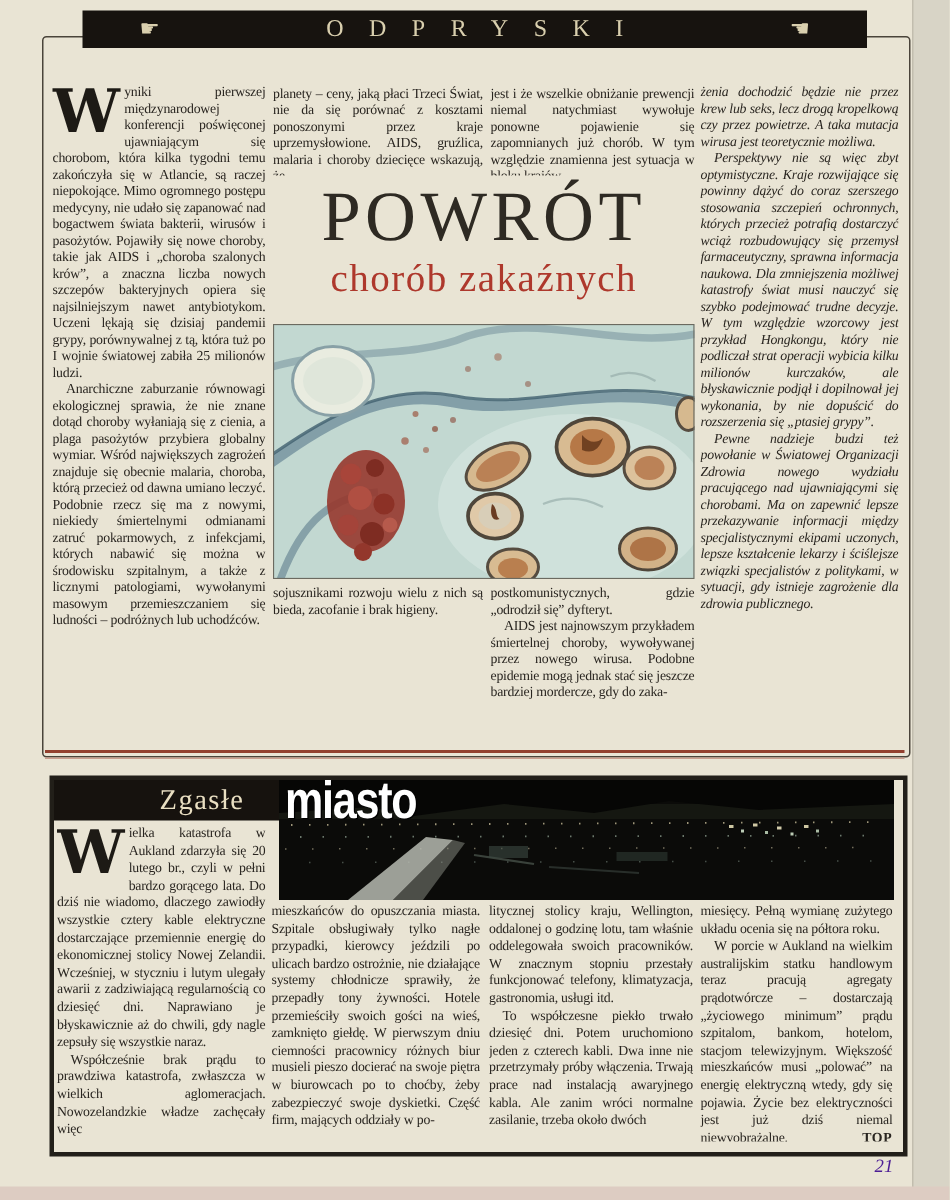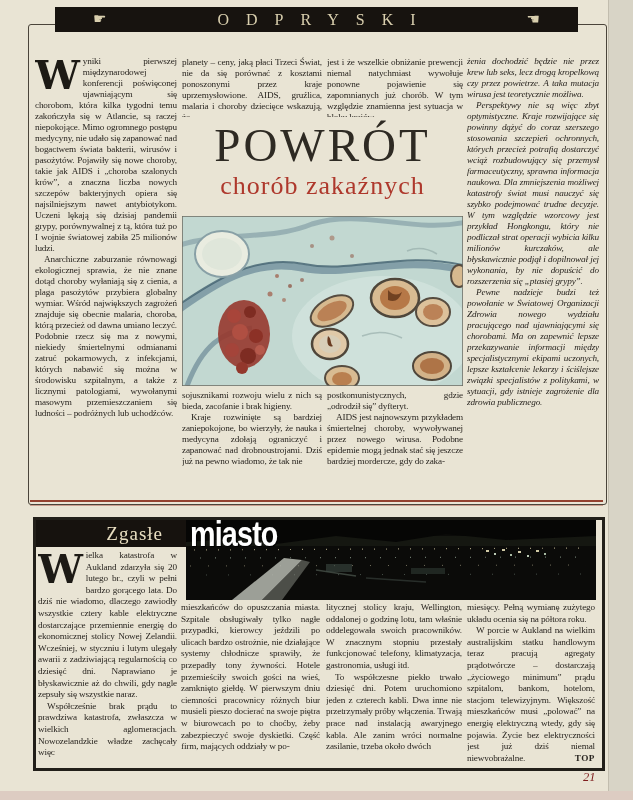--- a/index.html
+++ b/index.html
@@ -41,21 +41,21 @@
   .a2-photo{position:absolute;left:150px;top:0;width:410px;height:80px;overflow:hidden;}
   .a2-title2{position:absolute;left:154px;top:-6px;color:#ffffff;font-family:"Liberation Sans",sans-serif;
              font-weight:700;font-size:35px;letter-spacing:-1px;transform:scaleX(.82);transform-origin:left top;
              text-shadow:1px 1px 0 #000;z-index:3;}
   .a2col{position:absolute;font-size:9.2px;line-height:11.6px;letter-spacing:-0.15px;color:#292520;
          text-align:justify;overflow:hidden;}
   .a2col p{margin:0;text-indent:9px;}
   .a2col p.first{text-indent:0;}
   .relp{position:relative;}
   .sig{position:absolute;right:0;bottom:0;font-weight:bold;letter-spacing:.5px;}
-  .pagenum{left:583px;top:770px;font-style:italic;font-size:12.5px;color:#7f1d1d;}
+  .pagenum{left:583px;top:770px;font-style:italic;font-size:12.5px;color:#4c1d95;}
 </style>
 </head>
 <body>
 
 <div class="abs edge-right"></div>
 <div class="abs edge-bottom"></div>
 
 <div class="abs banner">
   <span class="manicule l">☛</span>
   <span class="title">ODPRYSKI</span>
@@ -135,21 +135,20 @@
     <ellipse cx="277" cy="60" rx="8" ry="11" fill="#d6b98f" stroke="#564c40" stroke-width="2"></ellipse>
 
     <path d="M180,120 q20,-8 40,2" stroke="#8fa6a4" stroke-width="1.5" fill="none" opacity=".6"></path>
     <path d="M225,35 q15,-6 30,3" stroke="#8fa6a4" stroke-width="1.5" fill="none" opacity=".6"></path>
     <rect x="0" y="0" width="281" height="170" fill="none" stroke="#6b6a60" stroke-width="1.5"></rect>
   </svg>
 </div>
 
 <div class="abs col" style="left:182px;top:390px;width:140px;height:112px;">
   <p class="first">sojusznikami rozwoju wielu z nich są bieda, zacofanie i brak higieny.</p>
-  <p>Kraje rozwinięte są bardziej zaniepokojone, bo wierzyły, że nauka i medycyna zdołają ograniczyć i zapanować nad drobnoustrojami. Dziś już na pewno wiadomo, że tak nie</p>
 </div>
 
 <div class="abs col" style="left:327px;top:390px;width:136px;height:112px;">
   <p class="first">postkomunistycznych, gdzie „odrodził się” dyfteryt.</p>
   <p>AIDS jest najnowszym przykładem śmiertelnej choroby, wywoływanej przez nowego wirusa. Podobne epidemie mogą jednak stać się jeszcze bardziej mordercze, gdy do zaka-</p>
 </div>
 
 <div class="abs col" style="left:467px;top:56px;width:132px;height:446px;font-style:italic;">
   <p class="first">żenia dochodzić będzie nie przez krew lub seks, lecz drogą kropelkową czy przez powietrze. A taka mutacja wirusa jest teoretycznie możliwa.</p>
   <p>Perspektywy nie są więc zbyt optymistyczne. Kraje rozwijające się powinny dążyć do coraz szerszego stosowania szczepień ochronnych, których przecież potrafią dostarczyć wciąż rozbudowujący się przemysł farmaceutyczny, sprawna informacja naukowa. Dla zmniejszenia możliwej katastrofy świat musi nauczyć się szybko podejmować trudne decyzje. W tym względzie wzorcowy jest przykład Hongkongu, który nie podliczał strat operacji wybicia kilku milionów kurczaków, ale błyskawicznie podjął i dopilnował jej wykonania, by nie dopuścić do rozszerzenia się „ptasiej grypy”.</p>

